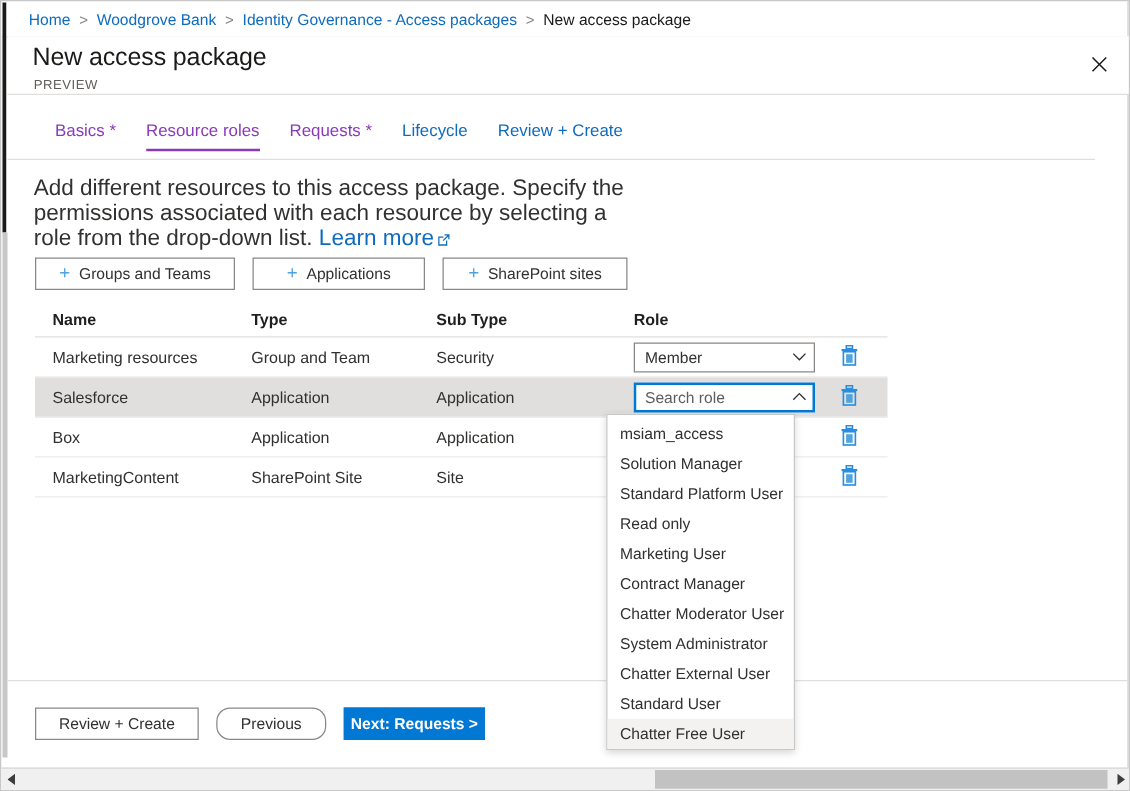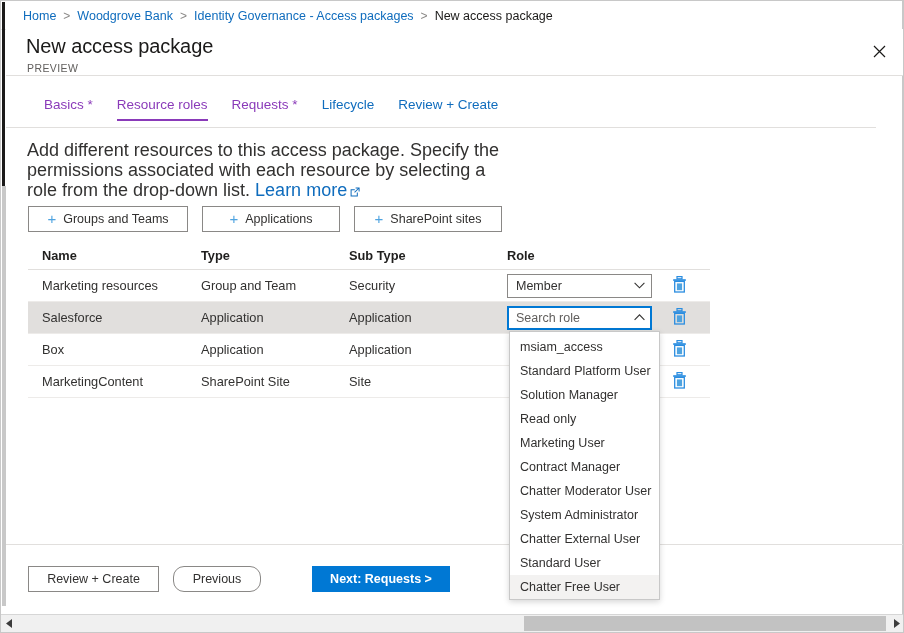--- a/index.html
+++ b/index.html
@@ -232,21 +232,21 @@
   .del-btn {
     width: 22px; height: 22px;
     display: flex; align-items: center; justify-content: center;
     cursor: pointer;
     background: transparent; border: none; padding: 0;
   }
 
   
   .dropdown {
     position: absolute;
-    left: 508px; top: 330px;
+    left: 484px; top: 330px;
     width: 151px;
     background: #ffffff;
     border: 1px solid #c8c8c8;
     box-shadow: 0 2px 6px rgba(0,0,0,0.16);
     z-index: 40;
     padding: 3px 0 0 0;
   }
   .ddopt {
     height: 24px;
     display: flex;
@@ -286,22 +286,21 @@
     justify-content: center;
     white-space: nowrap;
   }
   .fbtn.review { width: 131px; }
   .fbtn.previous { width: 88px; border-radius: 11px; }
   .fbtn.primary {
     background: #0078d4;
     border: 1px solid #0078d4;
     color: #ffffff;
     font-weight: 700;
-    width: 138px;
-    margin-left: 37px;
+    width: 113px;
   }
 
   
   .hscroll {
     position: absolute;
     left: 0; bottom: 0;
     width: 904px; height: 18px;
     background: #f0f0f0;
     border-top: 1px solid #d6d6d6;
     display: flex;
@@ -498,22 +497,22 @@
             </svg>
           </span>
         </button>
       </div>
     </div>
 
   </div>
 
   <div class="dropdown">
     <div class="ddopt">msiam_access</div>
+    <div class="ddopt">Solution Manager</div>
     <div class="ddopt">Standard Platform User</div>
-    <div class="ddopt">Solution Manager</div>
     <div class="ddopt">Read only</div>
     <div class="ddopt">Marketing User</div>
     <div class="ddopt">Contract Manager</div>
     <div class="ddopt">Chatter Moderator User</div>
     <div class="ddopt">System Administrator</div>
     <div class="ddopt">Chatter External User</div>
     <div class="ddopt">Standard User</div>
     <div class="ddopt hovered">Chatter Free User</div>
   </div>
 

